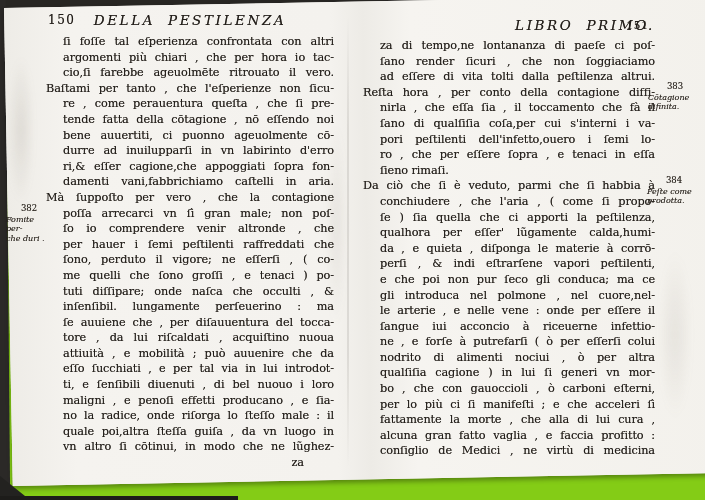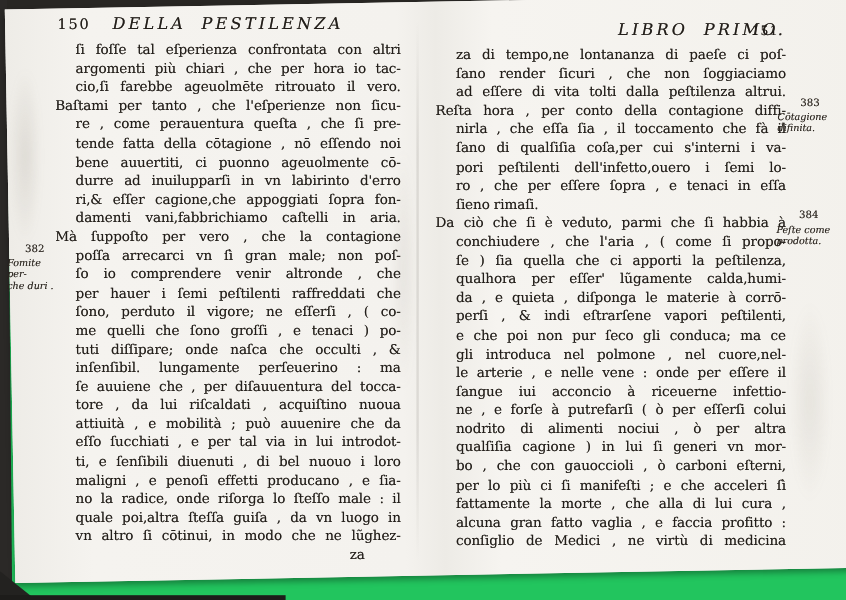--- a/index.html
+++ b/index.html
@@ -4,21 +4,21 @@
 <style>
   html,body{margin:0;padding:0;}
   body{
     width:705px;height:500px;
     font-family:"DejaVu Serif","Liberation Serif",serif;
     background:#cfcecb;
     overflow:hidden;
   }
   .scan{
     position:relative;width:705px;height:500px;overflow:hidden;
-    background:#22c55e;
+    background:#84cc16;
   }
   
   .top-shadow{
     position:absolute;top:-7px;left:-10px;width:665px;height:22px;
     background:#282623;transform:rotate(-0.9deg);
   }
   .left-shadow{
     position:absolute;top:-5px;left:-5px;width:13px;height:512px;
     background:#2b2927;transform:rotate(-0.5deg);
   }

